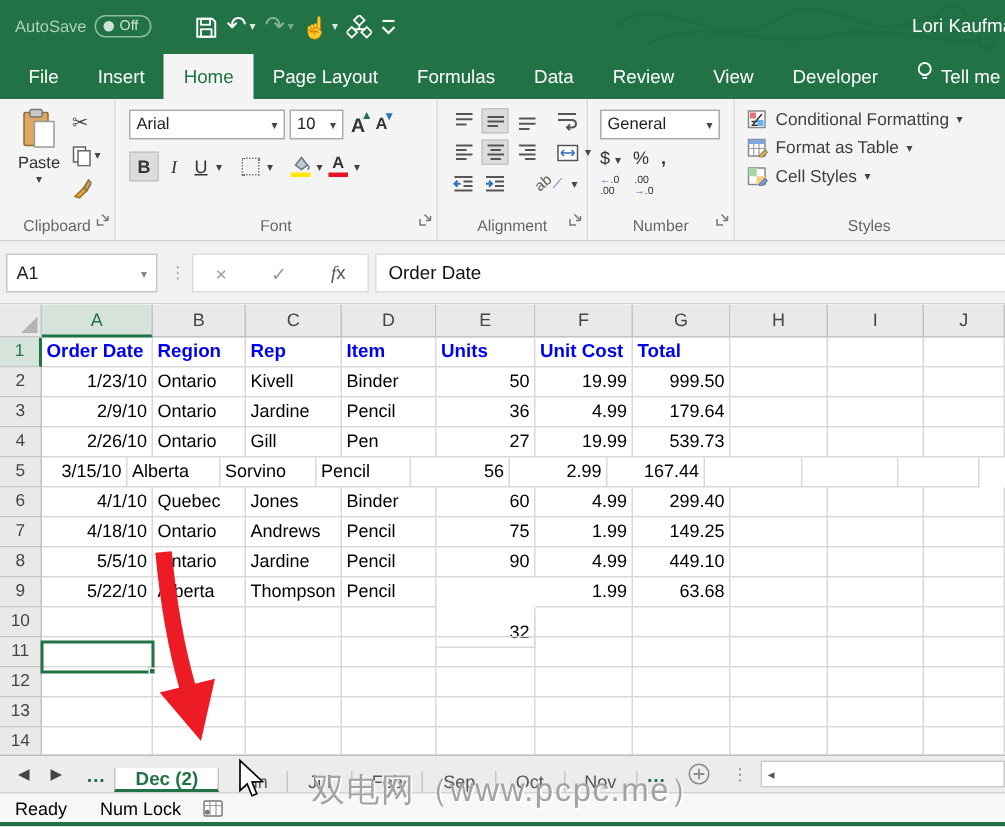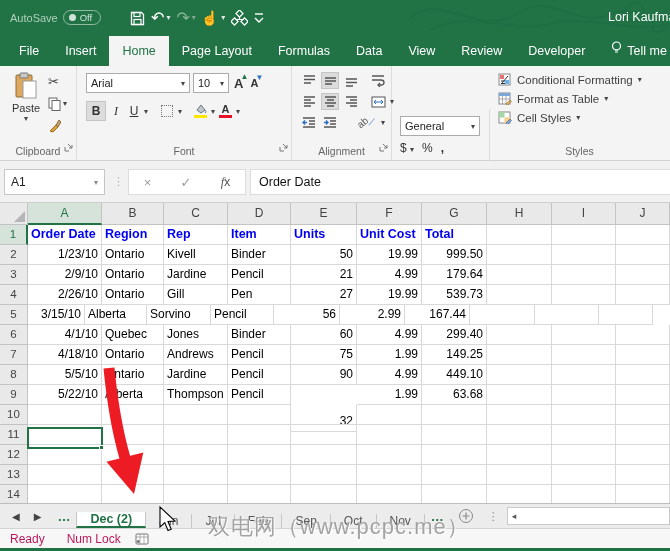--- a/index.html
+++ b/index.html
@@ -49,21 +49,21 @@
   .chA{position:relative;font-size:13px;font-weight:bold;color:#333;padding:0 2px;}
   .chA sup{position:absolute;top:-4px;right:-3px;font-size:8px;color:#217346;}
   .ubar{display:inline-block;width:13px;height:3px;margin-top:1px;}
   .colbtn{display:flex;flex-direction:column;align-items:center;justify-content:center;height:20px;padding:0 2px;font-size:11.5px;font-weight:bold;color:#333;line-height:11px;}
 
   .g-align{width:100px;}
   .al-grid{position:absolute;left:8px;top:6px;display:flex;flex-direction:column;gap:4px;}
   .al-row{display:flex;gap:3px;align-items:center;}
   .albtn{width:18px;height:17px;display:flex;align-items:center;justify-content:center;}
 
-  .g-num{width:98px;margin-top:43px;}
+  .g-num{width:98px;}
   .num-c{position:absolute;left:8px;top:7px;display:flex;flex-direction:column;gap:5px;}
   .num-r{display:flex;gap:8px;align-items:center;font-size:12px;color:#333;}
   .decb{font-size:7px;line-height:7px;color:#333;text-align:left;}
 
   .g-styles{width:179px;border-right:none;}
   .sty-c{position:absolute;left:8px;top:7px;display:flex;flex-direction:column;gap:6px;}
   .sty-row{display:flex;align-items:center;gap:5px;font-size:11.5px;color:#3f3f3f;white-space:nowrap;}
 
   
   .fbar{position:absolute;left:0;top:161px;width:670px;height:42px;background:#f1f1f1;border-bottom:1px solid #cfcfcf;}
@@ -97,21 +97,21 @@
   .tabbar{position:absolute;left:0;top:503px;width:670px;height:25px;background:#ececec;border-top:1px solid #bdbdbd;display:flex;align-items:stretch;}
   .nav{display:flex;align-items:center;gap:14px;padding:0 10px 0 12px;color:#444;font-size:10px;}
   .sheetdots{color:#217346;font-weight:bold;font-size:13px;display:flex;align-items:center;padding:0 6px;}
   .stab{display:flex;align-items:center;padding:0 13px;font-size:12px;color:#565656;border-right:1px solid #c6c6c6;}
   .stab.active{background:#fff;color:#217346;font-weight:bold;border-left:1px solid #c6c6c6;border-bottom:2px solid #217346;font-size:12.5px;}
   .plusbtn{display:flex;align-items:center;padding:0 8px;}
   .tdots{display:flex;align-items:center;color:#8a8a8a;font-size:11px;padding:0 6px;}
   .hscroll{margin-left:2px;flex:1;background:#fff;border:1px solid #c9c9c9;margin-top:3px;margin-bottom:3px;display:flex;align-items:center;padding-left:4px;color:#555;font-size:9px;}
 
   
-  .statusbar{position:absolute;left:0;top:528px;width:670px;height:20px;background:#f7f7f7;border-top:1px solid #d4d4d4;display:flex;align-items:center;font-size:12px;color:#be185d;}
+  .statusbar{position:absolute;left:0;top:528px;width:670px;height:20px;background:#f7f7f7;border-top:1px solid #d4d4d4;display:flex;align-items:center;font-size:12px;color:#000000;}
   .sb-ready{margin-left:10px;}
   .sb-num{margin-left:22px;}
   .sb-macro{margin-left:14px;display:flex;align-items:center;}
   .bottomedge{position:absolute;left:0;top:548px;width:670px;height:3px;background:#217346;}
 
   
   .overlay{position:absolute;left:0;top:0;pointer-events:none;}
   .watermark{position:absolute;left:208px;top:512px;font-size:22px;color:#a3a3a3;letter-spacing:1px;text-shadow:1px 1px 0 #fff;white-space:nowrap;pointer-events:none;z-index:40;}
 </style>
 </head>
@@ -188,24 +188,24 @@
       <div class="rtab">
         <span>Page Layout</span>
       </div>
       <div class="rtab">
         <span>Formulas</span>
       </div>
       <div class="rtab">
         <span>Data</span>
       </div>
       <div class="rtab">
+        <span>Review</span>
+      </div>
+      <div class="rtab">
         <span>View</span>
-      </div>
-      <div class="rtab">
-        <span>Review</span>
       </div>
       <div class="rtab">
         <span>Developer</span>
       </div>
       <div class="rtab">
         <span><svg width="11" height="14" viewBox="0 0 11 14">
             <circle cx="5.5" cy="5" r="4" fill="none" stroke="#fff" stroke-width="1.2"></circle>
             <path d="M4,9 h3 M4,11 h3" stroke="#fff" stroke-width="1.2"></path>
           </svg></span>
         <span>Tell me</span>
@@ -514,21 +514,21 @@
           <div class="cell al" style="width: 65px;"></div>
           <div class="cell al" style="width: 64px;"></div>
           <div class="cell al" style="width: 54px;"></div>
         </div>
         <div class="grow">
           <div class="rowhdr" style="width: 28px;">3</div>
           <div class="cell ar" style="width: 74px;">2/9/10</div>
           <div class="cell al" style="width: 62px;">Ontario</div>
           <div class="cell al" style="width: 64px;">Jardine</div>
           <div class="cell al" style="width: 63px;">Pencil</div>
-          <div class="cell ar" style="width: 66px;">21</div>
+          <div class="cell ar" style="width: 66px;">36</div>
           <div class="cell ar" style="width: 65px;">4.99</div>
           <div class="cell ar" style="width: 65px;">179.64</div>
           <div class="cell al" style="width: 65px;"></div>
           <div class="cell al" style="width: 64px;"></div>
           <div class="cell al" style="width: 54px;"></div>
         </div>
         <div class="grow">
           <div class="rowhdr" style="width: 28px;">4</div>
           <div class="cell ar" style="width: 74px;">2/26/10</div>
           <div class="cell al" style="width: 62px;">Ontario</div>

